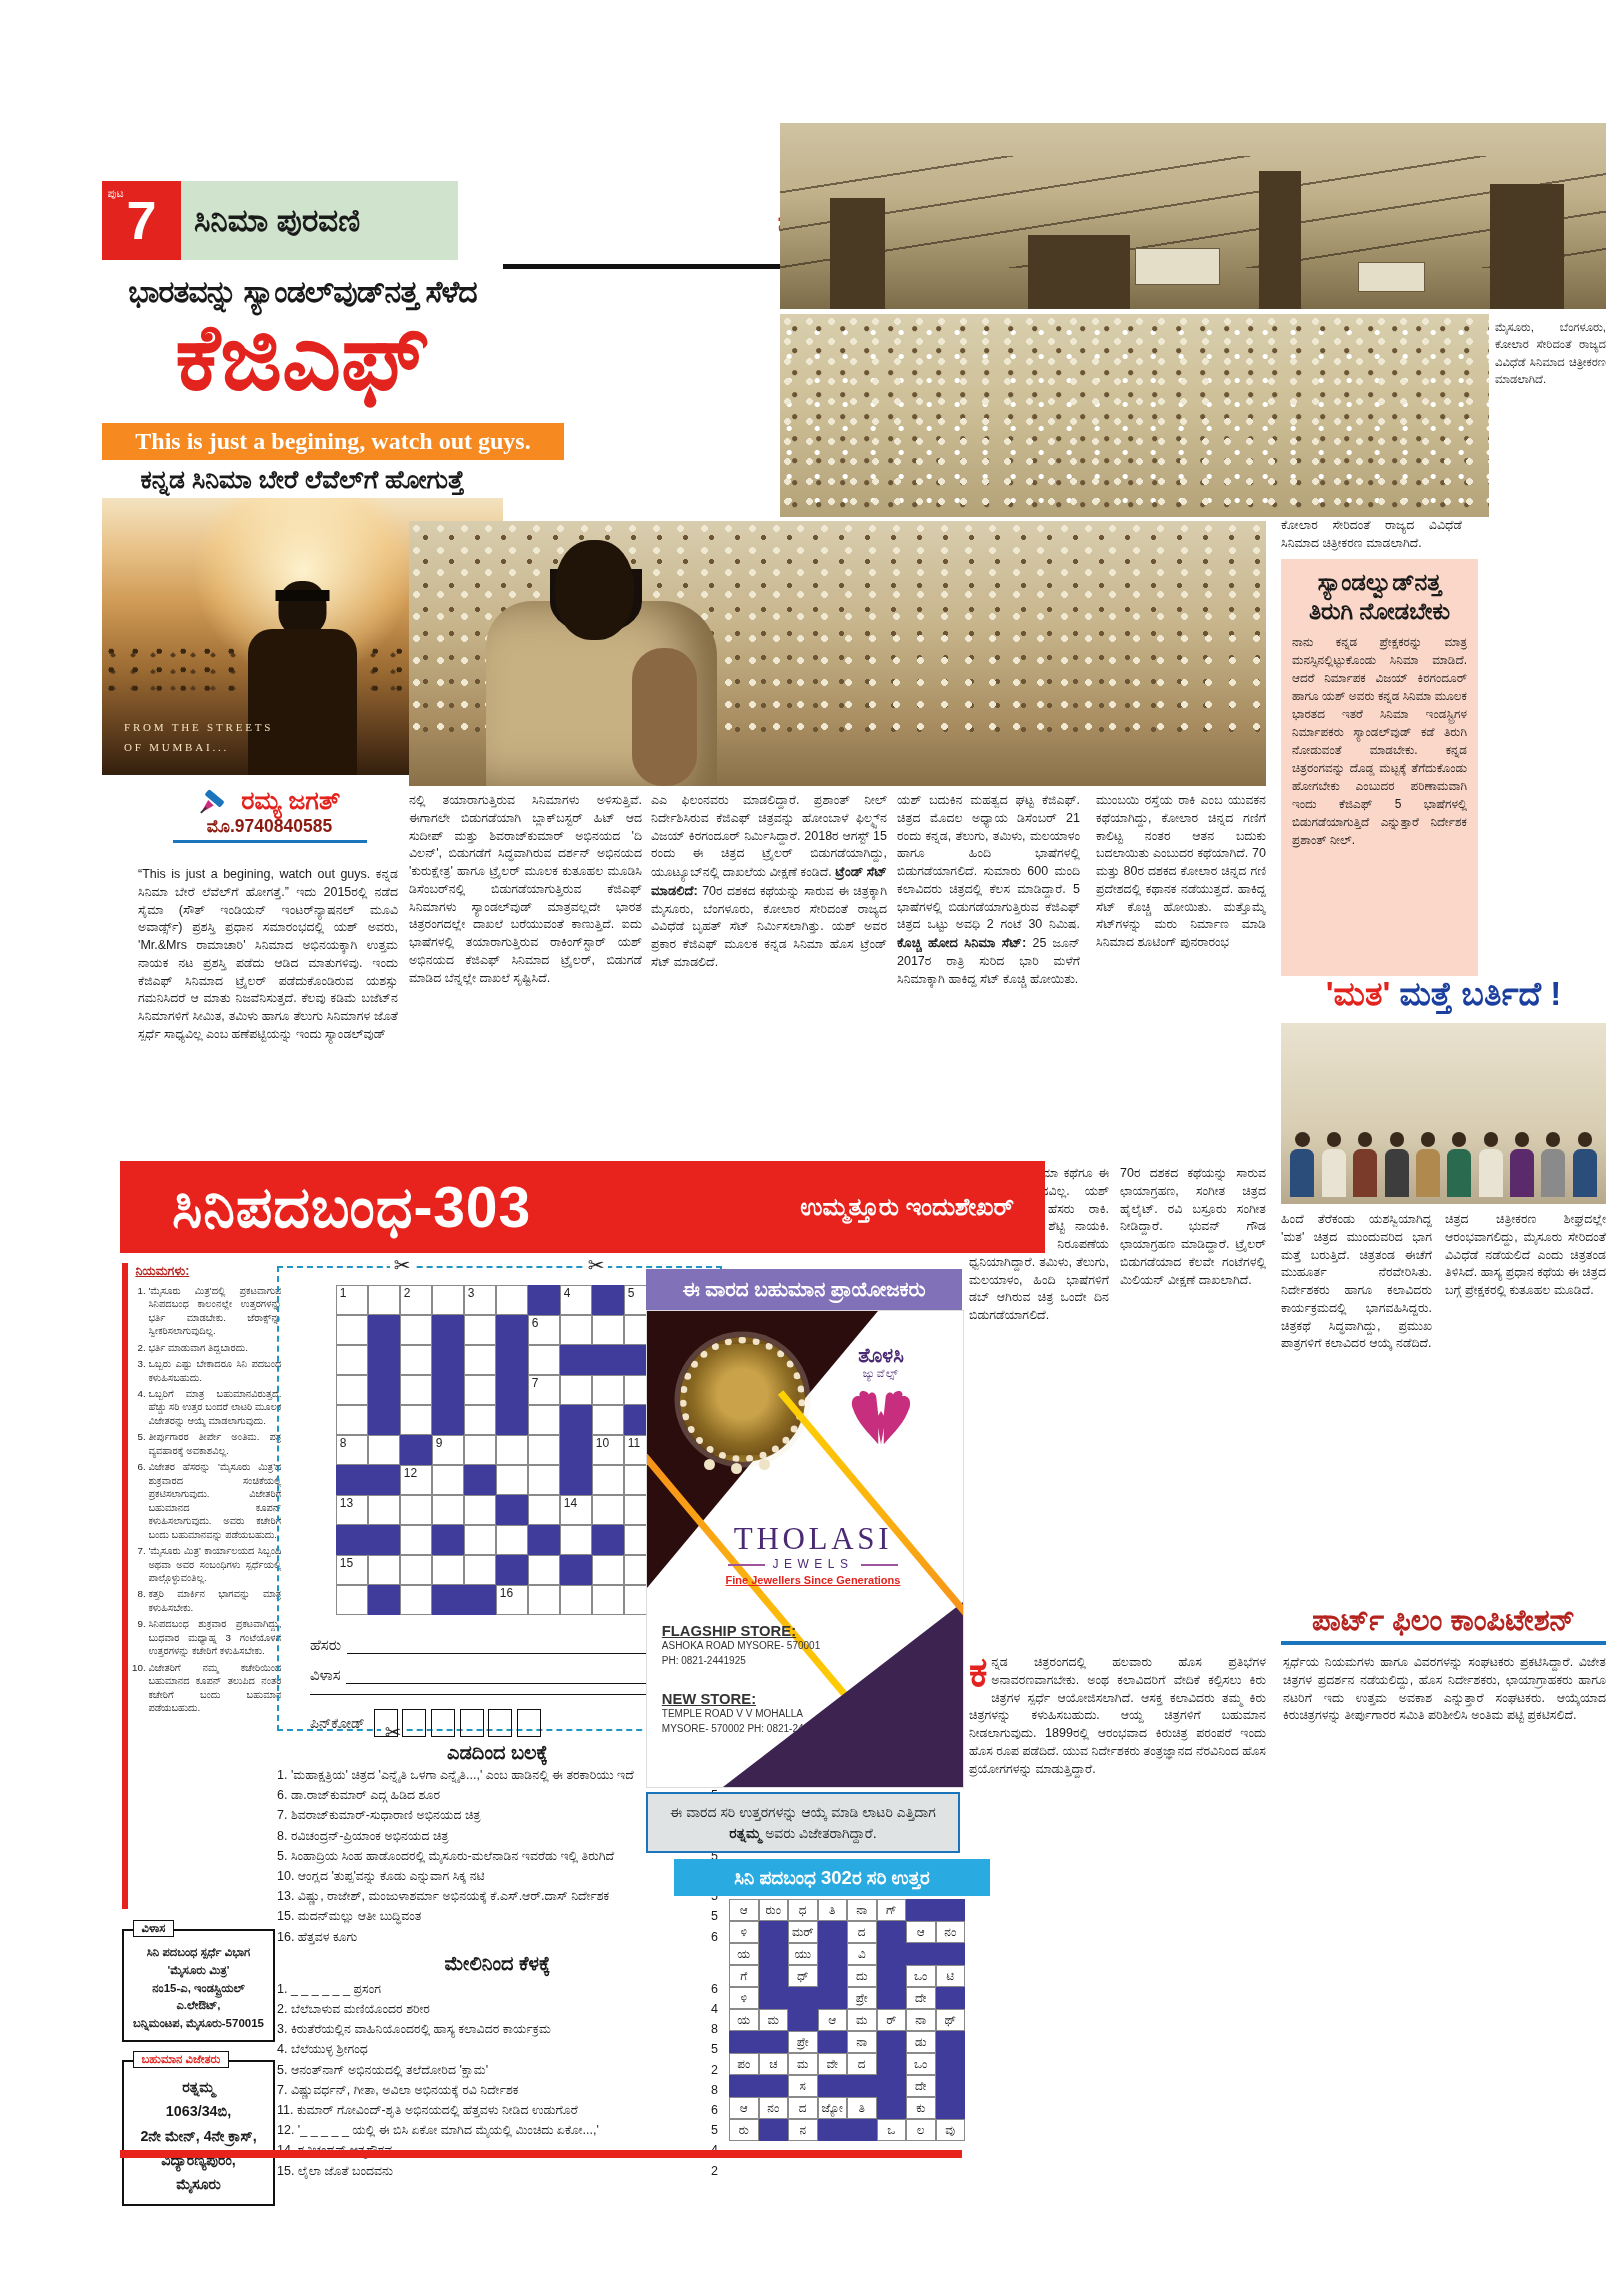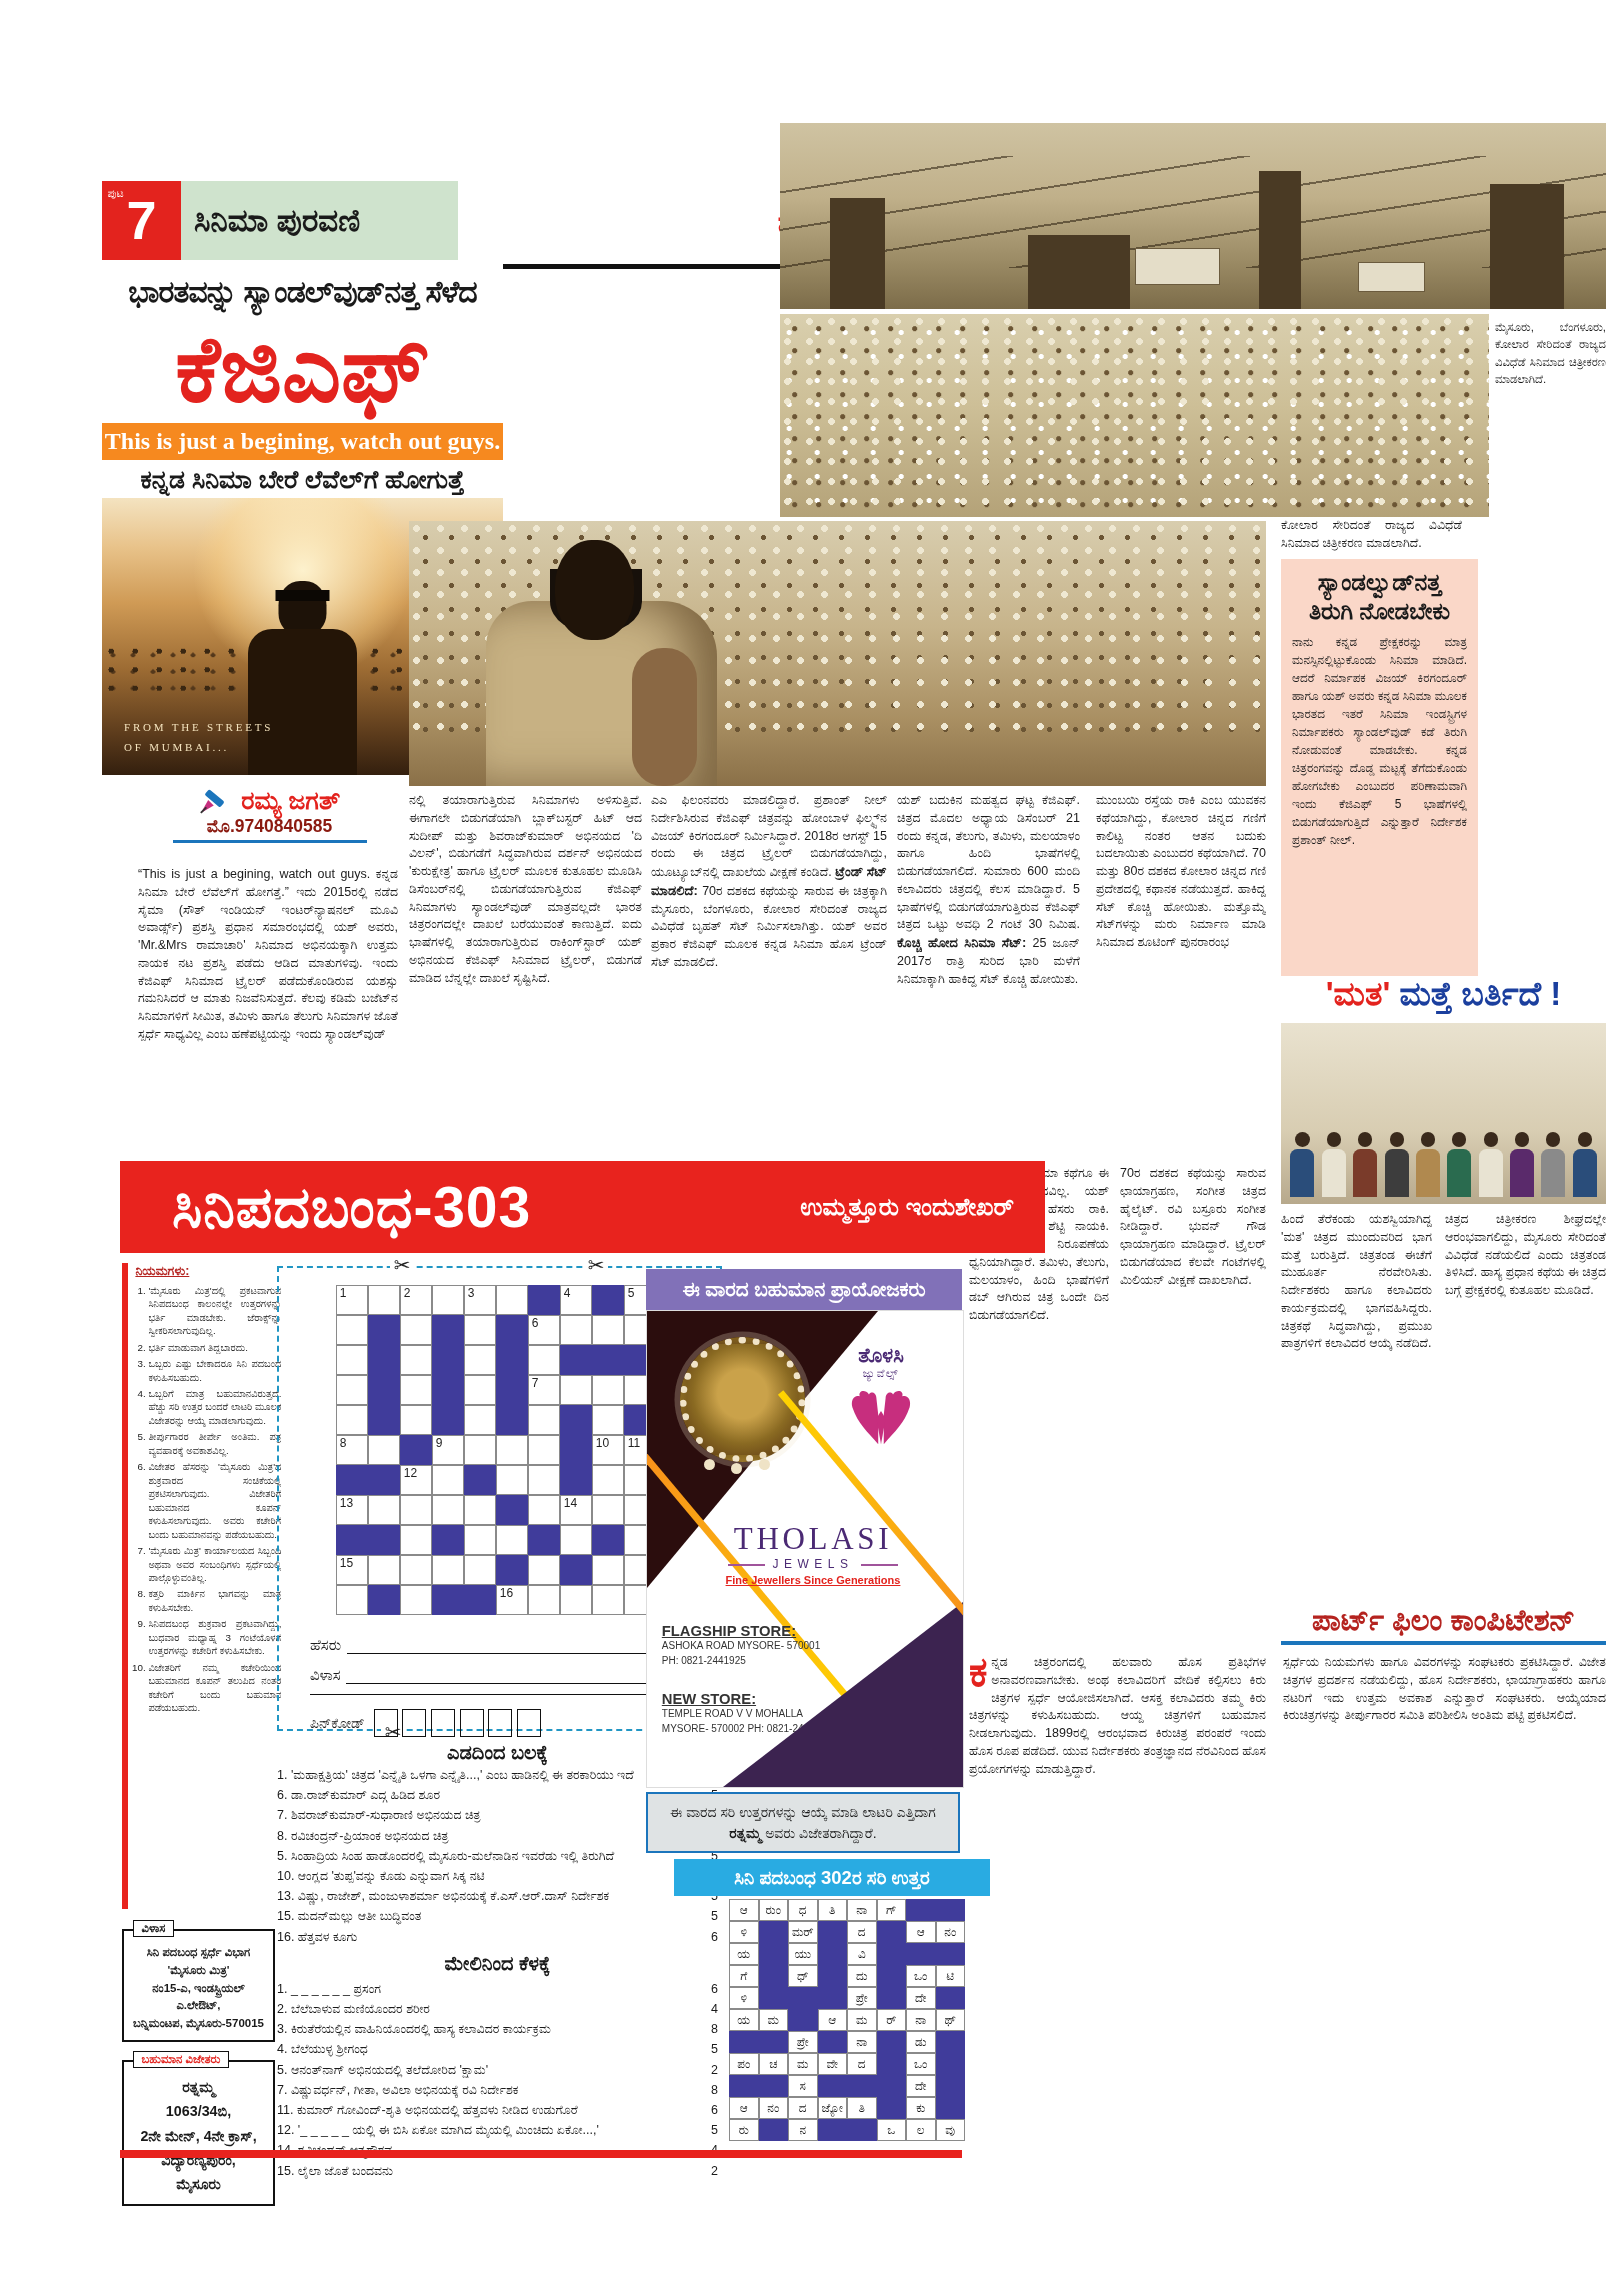--- a/index.html
+++ b/index.html
@@ -143,22 +143,22 @@
     <div class="num">7</div>
   </div>
   <div class="abs greenstrip" style="left:181px;top:181px;width:264px;height:79px;">
     <span>ಸಿನಿಮಾ ಪುರವಣಿ</span>
   </div>
   <div class="abs brand" style="left:688px;top:205px;width:332px;text-align:center;">ಮೈಸೂರು ಮಿತ್ರ</div>
   <div class="abs dateline" style="left:1172px;top:209px;width:434px;text-align:right;">ಶುಕ್ರವಾರ 30 ನವೆಂಬರ್ 2018</div>
   <div class="abs blackrule" style="left:503px;top:264px;width:1103px;height:4.6px;"></div>
 
   <div class="abs kicker" style="left:102px;top:275px;width:401px;">ಭಾರತವನ್ನು ಸ್ಯಾಂಡಲ್‌ವುಡ್‌ನತ್ತ ಸೆಳೆದ</div>
-  <div class="abs kgf" style="left:102px;top:323px;width:401px;">ಕೆಜಿಎಫ್</div>
-  <div class="abs orangestrip" style="left:102px;top:423px;width:401px;height:37px;">
+  <div class="abs kgf" style="left:102px;top:311px;width:401px;">ಕೆಜಿಎಫ್</div>
+  <div class="abs orangestrip" style="left:102px;top:423px;width:462px;height:37px;">
     <span>This is just a begining, watch out guys.</span>
   </div>
   <div class="abs substrip" style="left:102px;top:460px;width:401px;height:39px;">
     <span>ಕನ್ನಡ ಸಿನಿಮಾ ಬೇರೆ ಲೆವೆಲ್‌ಗೆ ಹೋಗುತ್ತೆ</span>
   </div>
 
   <div class="abs poster photo" style="left:102px;top:498px;width:401px;height:277px;">
     <div class="glow"></div>
     <div class="crowd"></div>
     <div class="fig">

